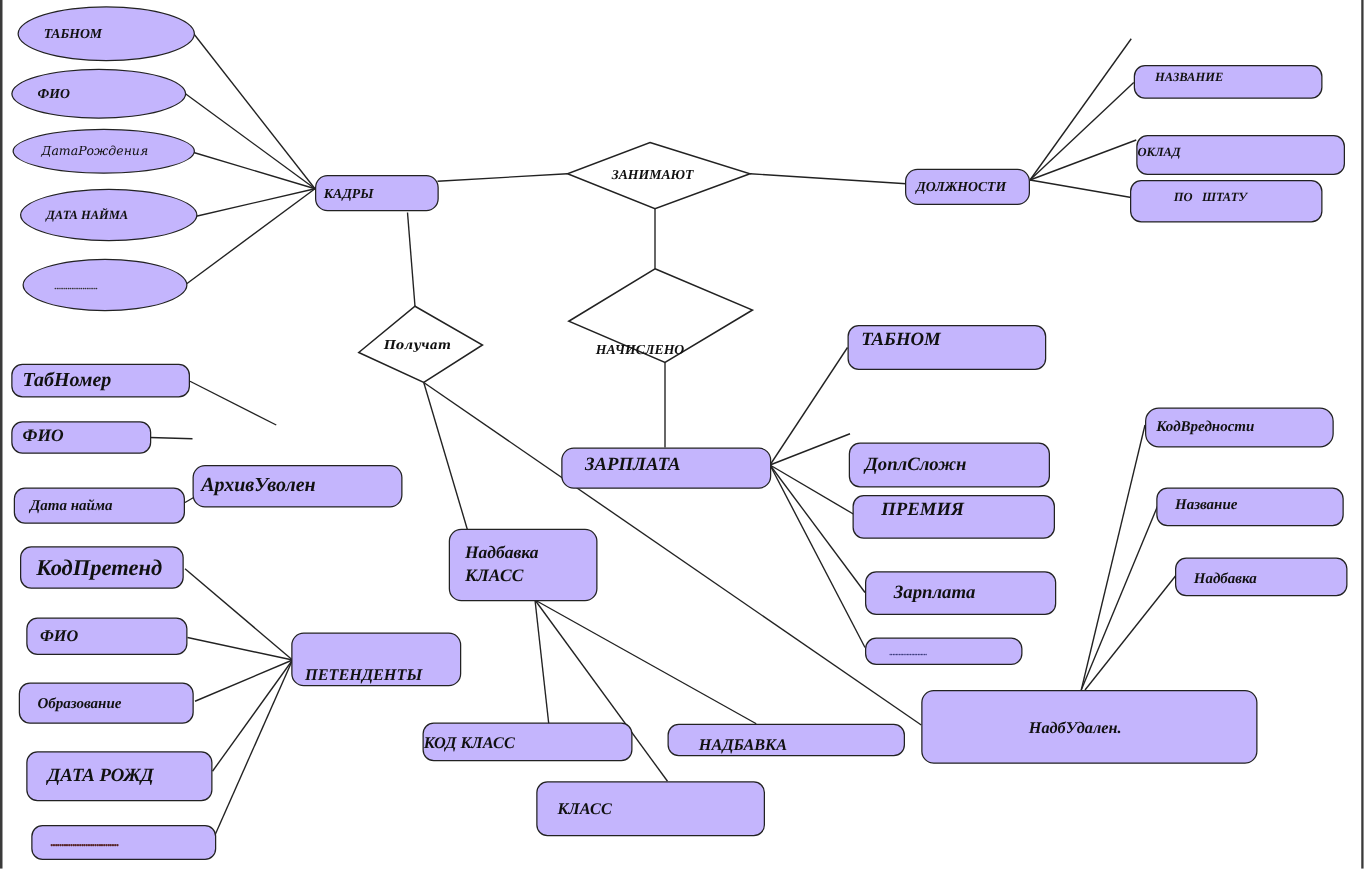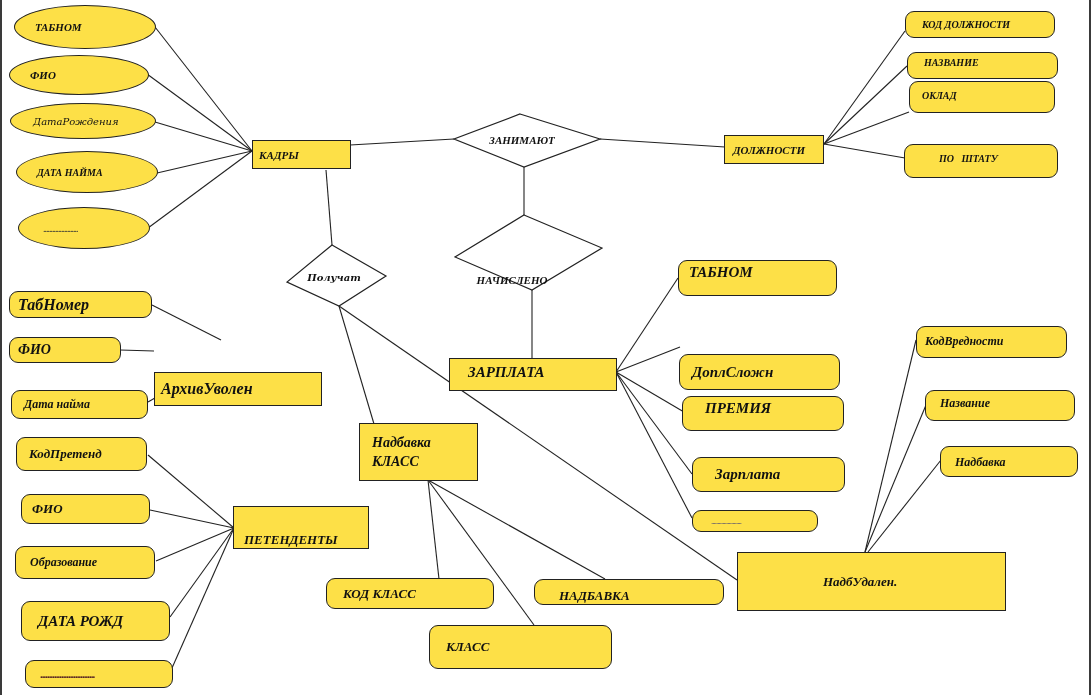--- a/index.html
+++ b/index.html
@@ -15,26 +15,26 @@
       font-family: "Liberation Serif", "DejaVu Serif", serif;
       font-style: italic;
       font-weight: bold;
       color: #111;
     }
     svg#lines { position: absolute; left: 0; top: 0; }
     .node {
       position: absolute;
       box-sizing: border-box;
       border: 1.3px solid #222;
-      background: #fde047;
+      background: #c4b5fd;
       display: flex;
       align-items: center;
       white-space: nowrap;
     }
-    .rect { border-radius: 0; }
+    .rect { border-radius: 10px; }
     .round { border-radius: 9px; }
     .ell { border-radius: 50%; justify-content: flex-start; }
     .node span { display: block; }
     .dots { font-style: normal; font-weight: normal; color: #333; letter-spacing: -1px; }
     .diamond-label {
       position: absolute;
       font-size: 11px;
       white-space: nowrap;
       transform: translate(-50%, -50%);
     }
@@ -124,27 +124,24 @@
     </div>
 
   <div class="node rect" style="left:250px;top:140px;width:99px;height:29px;padding-left:6px;font-size:11px;">
       <span>КАДРЫ</span>
     </div>
 
   <div class="node rect" style="left:722px;top:135px;width:100px;height:29px;padding-left:8px;font-size:11px;">
       <span>ДОЛЖНОСТИ</span>
     </div>
 
-  <div class="node round" style="left:903px;top:11px;width:150px;height:27px;padding-left:16px;font-size:10px;">
-      <span>КОД ДОЛЖНОСТИ</span>
-    </div>
   <div class="node round" style="left:905px;top:52px;width:151px;height:27px;padding-left:16px;font-size:10px;align-items:flex-start;padding-top:4px;">
       <span>НАЗВАНИЕ</span>
     </div>
-  <div class="node round" style="left:907px;top:81px;width:146px;height:32px;padding-left:12px;font-size:10px;align-items:flex-start;padding-top:8px;">
+  <div class="node round" style="left:907px;top:108px;width:167px;height:32px;font-size:10px;align-items:flex-start;padding-top:8px;">
       <span>ОКЛАД</span>
     </div>
   <div class="node round" style="left:902px;top:144px;width:154px;height:34px;padding-left:34px;font-size:10px;align-items:flex-start;padding-top:8px;white-space:pre;"><span style="white-space:pre;">ПО   ШТАТУ</span></div>
 
   <div class="node rect" style="left:447px;top:358px;width:168px;height:33px;padding-left:18px;font-size:15px;align-items:flex-start;padding-top:5px;">
       <span>ЗАРПЛАТА</span>
     </div>
 
   <div class="node round" style="left:676px;top:260px;width:159px;height:36px;padding-left:10px;font-size:15px;align-items:flex-start;padding-top:3px;">
       <span>ТАБНОМ</span>
@@ -173,56 +170,56 @@
       <span>ФИО</span>
     </div>
   <div class="node round" style="left:9px;top:390px;width:137px;height:29px;padding-left:12px;font-size:12px;">
       <span>Дата найма</span>
     </div>
 
   <div class="node rect" style="left:231px;top:506px;width:136px;height:43px;padding-left:10px;font-size:13px;align-items:flex-end;padding-top:5px;">
       <span>ПЕТЕНДЕНТЫ</span>
     </div>
 
-  <div class="node round" style="left:14px;top:437px;width:131px;height:34px;padding-left:12px;font-size:13px;">
+  <div class="node round" style="left:14px;top:437px;width:131px;height:34px;padding-left:12px;font-size:18px;">
       <span>КодПретенд</span>
     </div>
   <div class="node round" style="left:19px;top:494px;width:129px;height:30px;padding-left:10px;font-size:13px;">
       <span>ФИО</span>
     </div>
   <div class="node round" style="left:13px;top:546px;width:140px;height:33px;padding-left:14px;font-size:12px;">
       <span>Образование</span>
     </div>
   <div class="node round" style="left:19px;top:601px;width:149px;height:40px;padding-left:16px;font-size:15px;">
       <span>ДАТА РОЖД</span>
     </div>
   <div class="node round" style="left:23px;top:660px;width:148px;height:28px;padding-left:14px;font-size:11px;">
       <span class="dots" style="color:#552222;font-weight:bold;">...............................</span>
     </div>
 
   <div class="node rect" style="left:357px;top:423px;width:119px;height:58px;padding-left:12px;font-size:14px;flex-direction:column;align-items:flex-start;justify-content:center;line-height:19px;">
     <span>Надбавка</span>
     <span>КЛАСС</span>
   </div>
 
-  <div class="node round" style="left:324px;top:578px;width:168px;height:31px;padding-left:16px;font-size:13px;">
+  <div class="node round" style="left:336px;top:578px;width:168px;height:31px;padding-left:0;font-size:13px;">
       <span>КОД КЛАСС</span>
     </div>
   <div class="node round" style="left:532px;top:579px;width:190px;height:26px;padding-left:24px;font-size:13px;align-items:flex-end;padding-bottom:0px;">
       <span>НАДБАВКА</span>
     </div>
   <div class="node round" style="left:427px;top:625px;width:183px;height:44px;padding-left:16px;font-size:13px;">
       <span>КЛАСС</span>
     </div>
 
   <div class="node rect" style="left:735px;top:552px;width:269px;height:59px;padding-left:85px;font-size:13px;">
       <span>НадбУдален.</span>
     </div>
 
-  <div class="node round" style="left:914px;top:326px;width:151px;height:32px;padding-left:8px;font-size:12px;align-items:flex-start;padding-top:7px;">
+  <div class="node round" style="left:914px;top:326px;width:151px;height:32px;padding-left:8px;font-size:12px;align-items:flex-start;padding-top:7px;border-radius:11px;">
       <span>КодВредности</span>
     </div>
   <div class="node round" style="left:923px;top:390px;width:150px;height:31px;padding-left:14px;font-size:12px;align-items:flex-start;padding-top:5px;">
       <span>Название</span>
     </div>
   <div class="node round" style="left:938px;top:446px;width:138px;height:31px;padding-left:14px;font-size:12px;align-items:flex-start;padding-top:8px;">
       <span>Надбавка</span>
     </div>
 
 </div>

